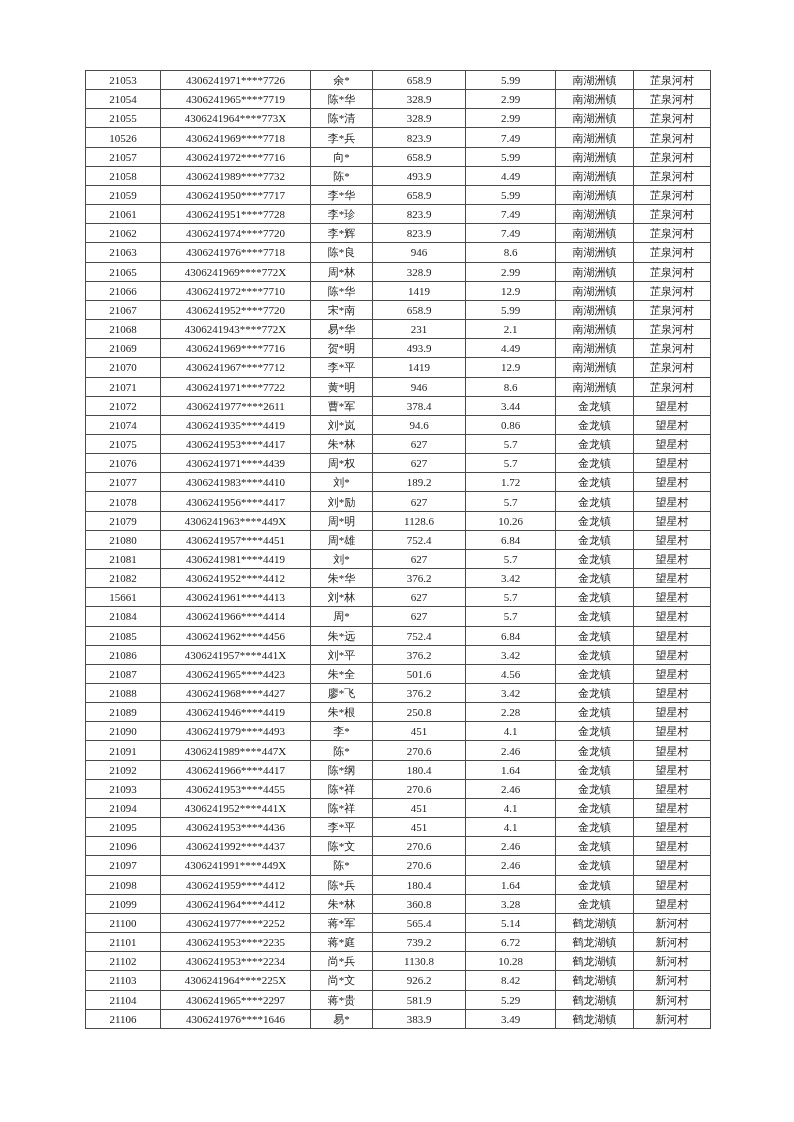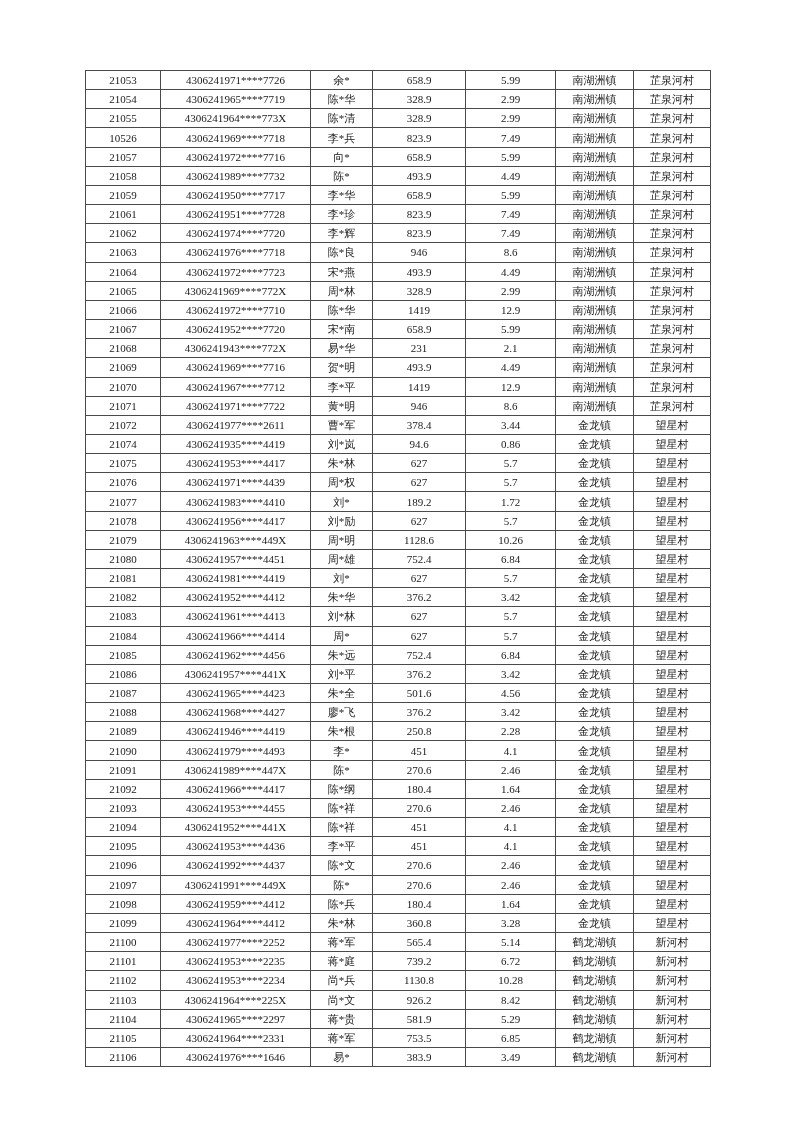--- a/index.html
+++ b/index.html
@@ -142,29 +142,20 @@
         <tr>
           <td>21063</td>
           <td>4306241976****7718</td>
           <td>陈*良</td>
           <td>946</td>
           <td>8.6</td>
           <td>南湖洲镇</td>
           <td>芷泉河村</td>
         </tr>
         <tr>
-          <td>21064</td>
-          <td>4306241972****7723</td>
-          <td>宋*燕</td>
-          <td>493.9</td>
-          <td>4.49</td>
-          <td>南湖洲镇</td>
-          <td>芷泉河村</td>
-        </tr>
-        <tr>
           <td>21065</td>
           <td>4306241969****772X</td>
           <td>周*林</td>
           <td>328.9</td>
           <td>2.99</td>
           <td>南湖洲镇</td>
           <td>芷泉河村</td>
         </tr>
         <tr>
           <td>21066</td>
@@ -304,21 +295,21 @@
         <tr>
           <td>21082</td>
           <td>4306241952****4412</td>
           <td>朱*华</td>
           <td>376.2</td>
           <td>3.42</td>
           <td>金龙镇</td>
           <td>望星村</td>
         </tr>
         <tr>
-          <td>21083</td>
+          <td>15661</td>
           <td>4306241961****4413</td>
           <td>刘*林</td>
           <td>627</td>
           <td>5.7</td>
           <td>金龙镇</td>
           <td>望星村</td>
         </tr>
         <tr>
           <td>21084</td>
           <td>4306241966****4414</td>
@@ -502,29 +493,20 @@
         <tr>
           <td>21104</td>
           <td>4306241965****2297</td>
           <td>蒋*贵</td>
           <td>581.9</td>
           <td>5.29</td>
           <td>鹤龙湖镇</td>
           <td>新河村</td>
         </tr>
         <tr>
-          <td>21105</td>
-          <td>4306241964****2331</td>
-          <td>蒋*军</td>
-          <td>753.5</td>
-          <td>6.85</td>
-          <td>鹤龙湖镇</td>
-          <td>新河村</td>
-        </tr>
-        <tr>
           <td>21106</td>
           <td>4306241976****1646</td>
           <td>易*</td>
           <td>383.9</td>
           <td>3.49</td>
           <td>鹤龙湖镇</td>
           <td>新河村</td>
         </tr>
       </tbody>
   </table>

